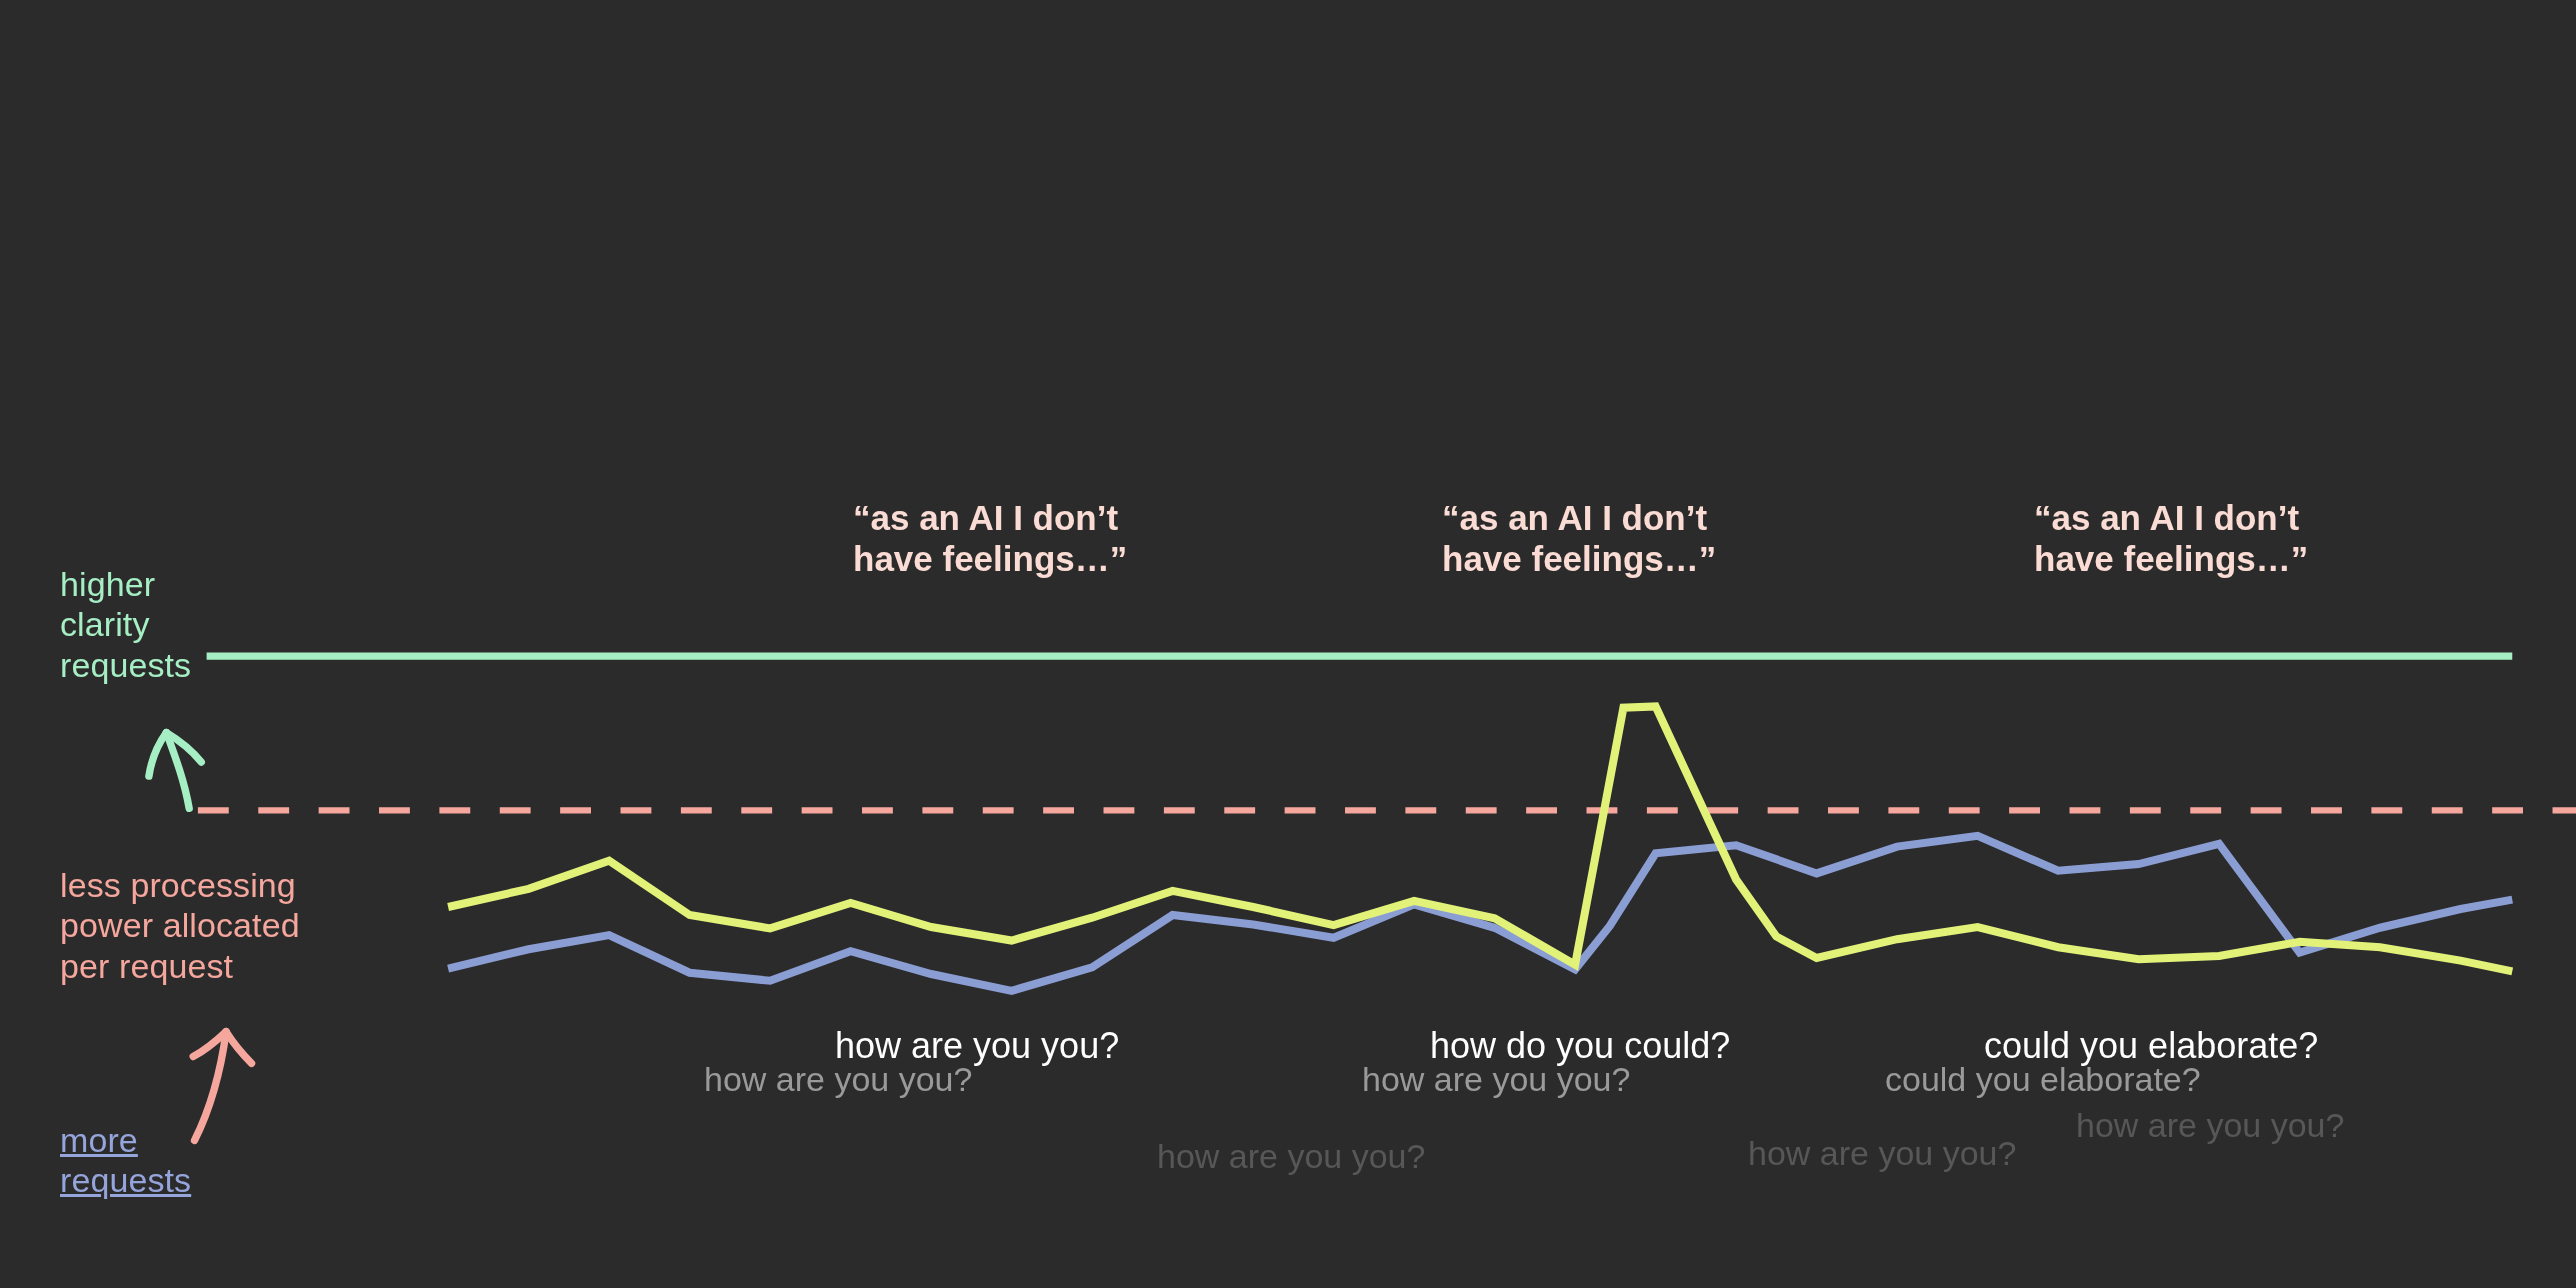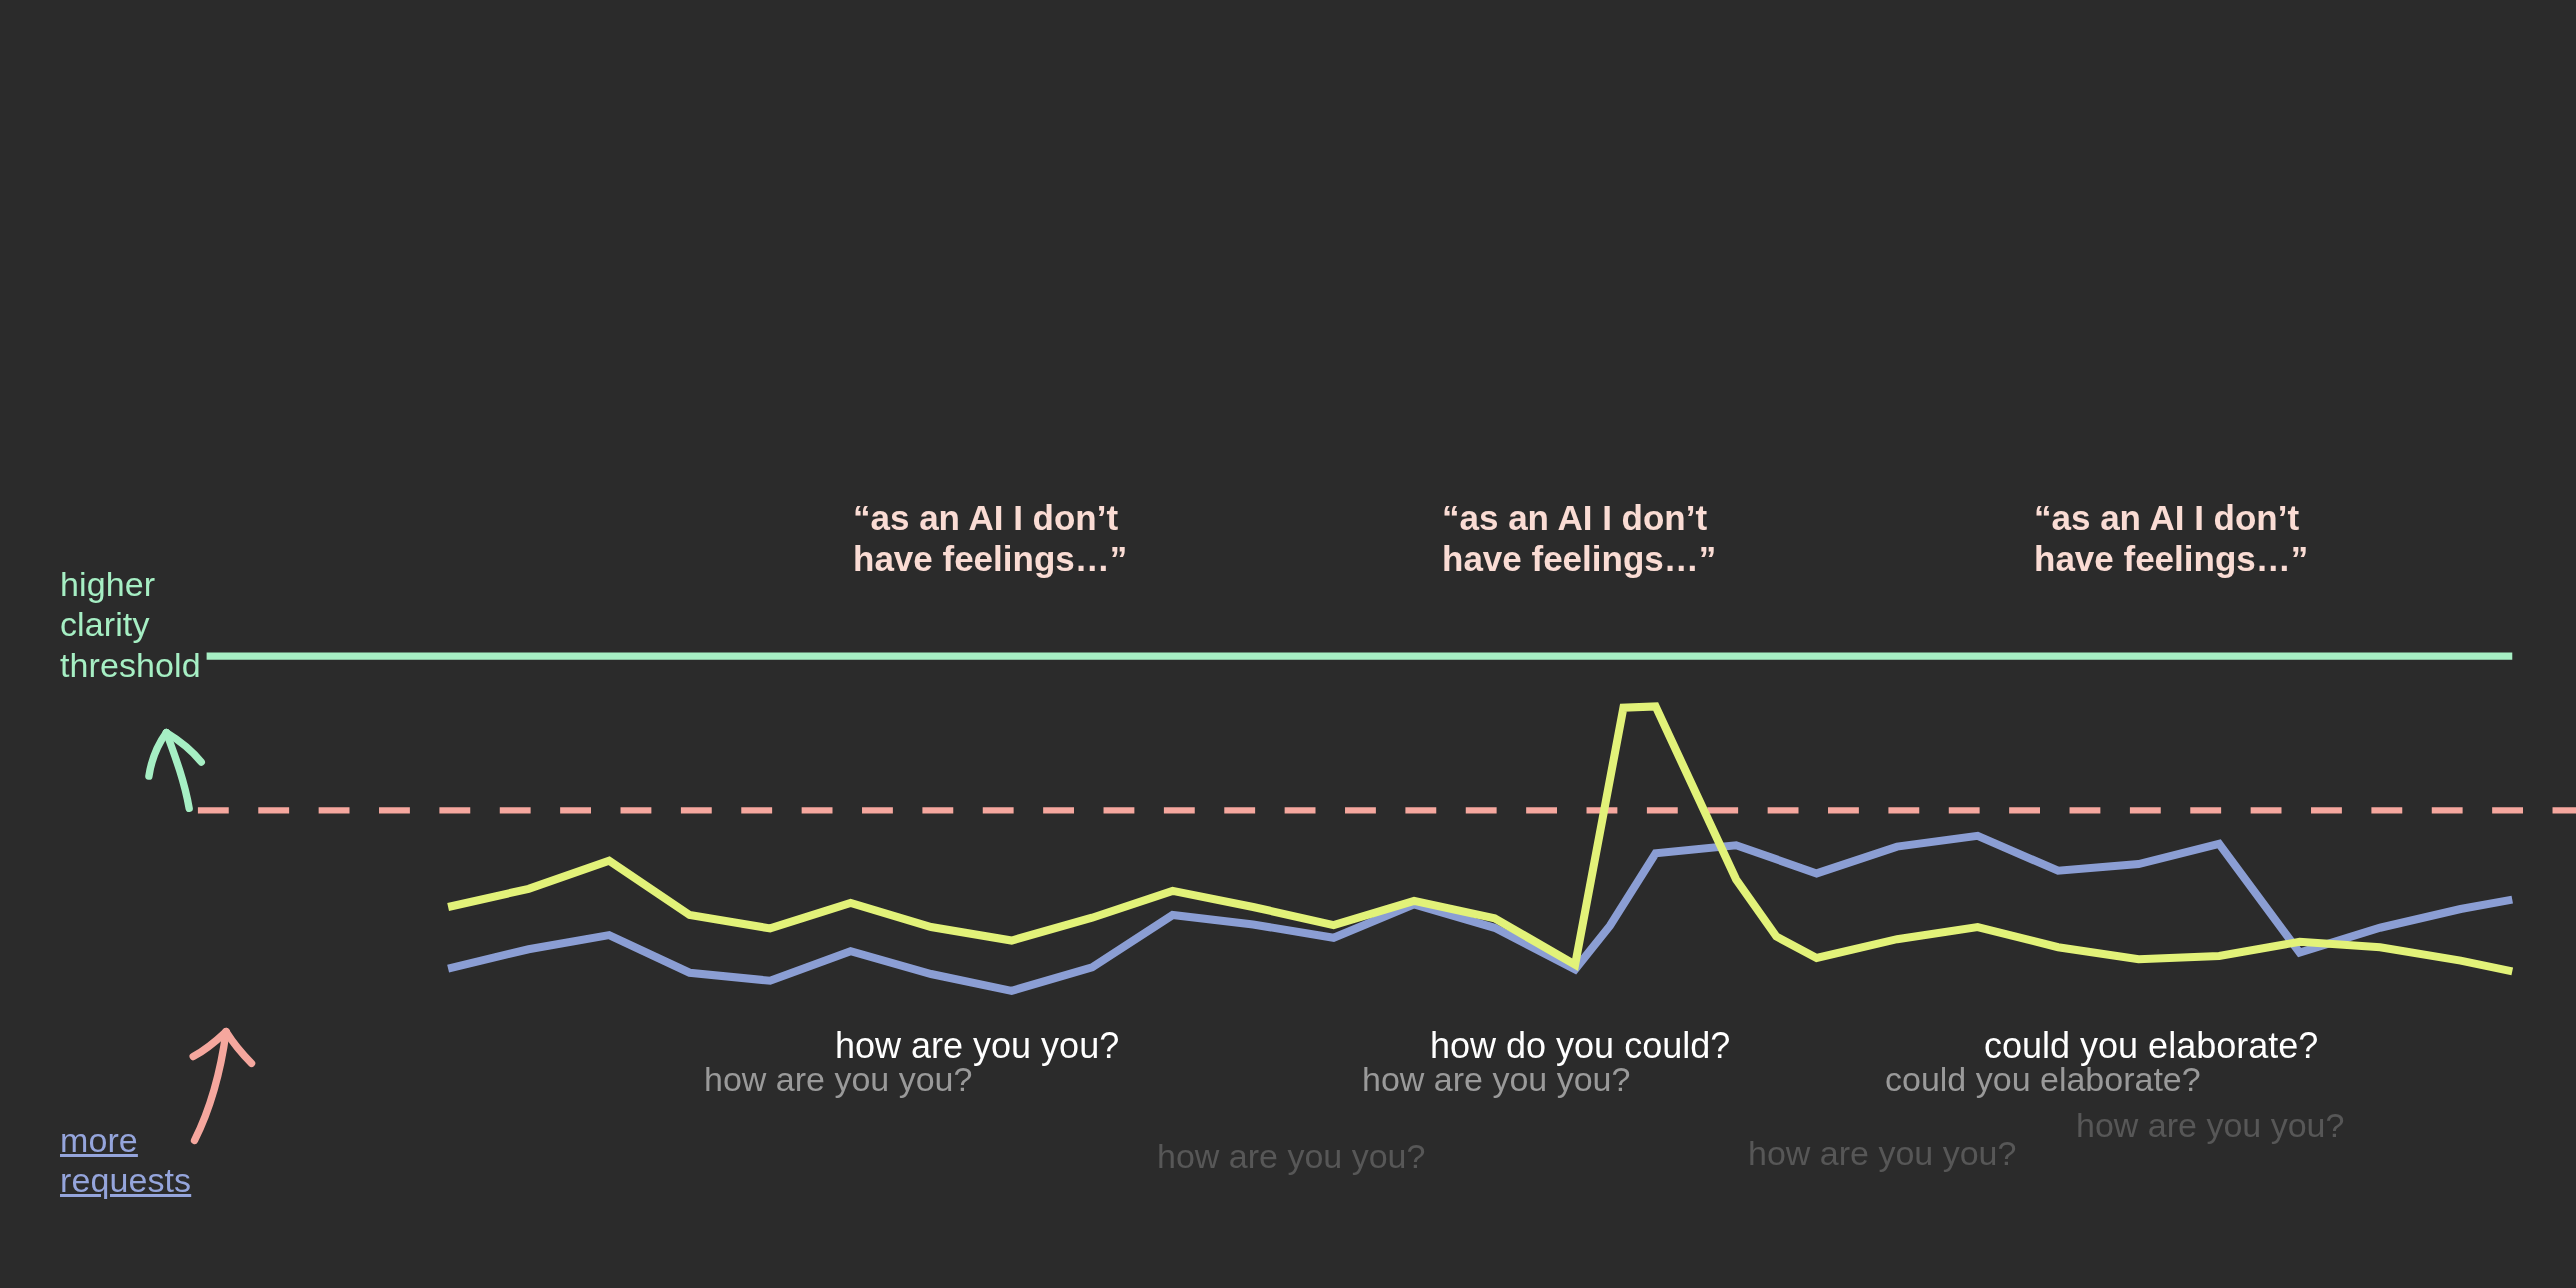--- a/index.html
+++ b/index.html
@@ -134,22 +134,25 @@
 
     <g id="arrow-requests" fill="none" stroke="#f5a79e" stroke-width="11" stroke-linecap="round">
       <path d="M 337,1538 C 330,1590 315,1650 290,1700"></path>
       <path d="M 337,1538 C 322,1552 305,1566 288,1575"></path>
       <path d="M 337,1538 C 349,1557 362,1572 375,1585"></path>
     </g>
   </svg>
 
   <div class="annot" id="label-clarity" style="color: rgb(166, 239, 196);">higher
 clarity
-threshold</div>
+requests</div>
 
+  <div class="annot" id="label-processing" style="color: rgb(245, 167, 158);">less processing
+power allocated
+per request</div>
 
   <div class="annot" id="label-requests" style="color: rgb(149, 165, 220);">more
 requests</div>
 
   <div class="quote" id="quote-1" style="color: rgb(250, 220, 212);">“as an AI I don’t
 have feelings…”</div>
 
   <div class="quote" id="quote-2" style="color: rgb(250, 220, 212);">“as an AI I don’t
 have feelings…”</div>
 

